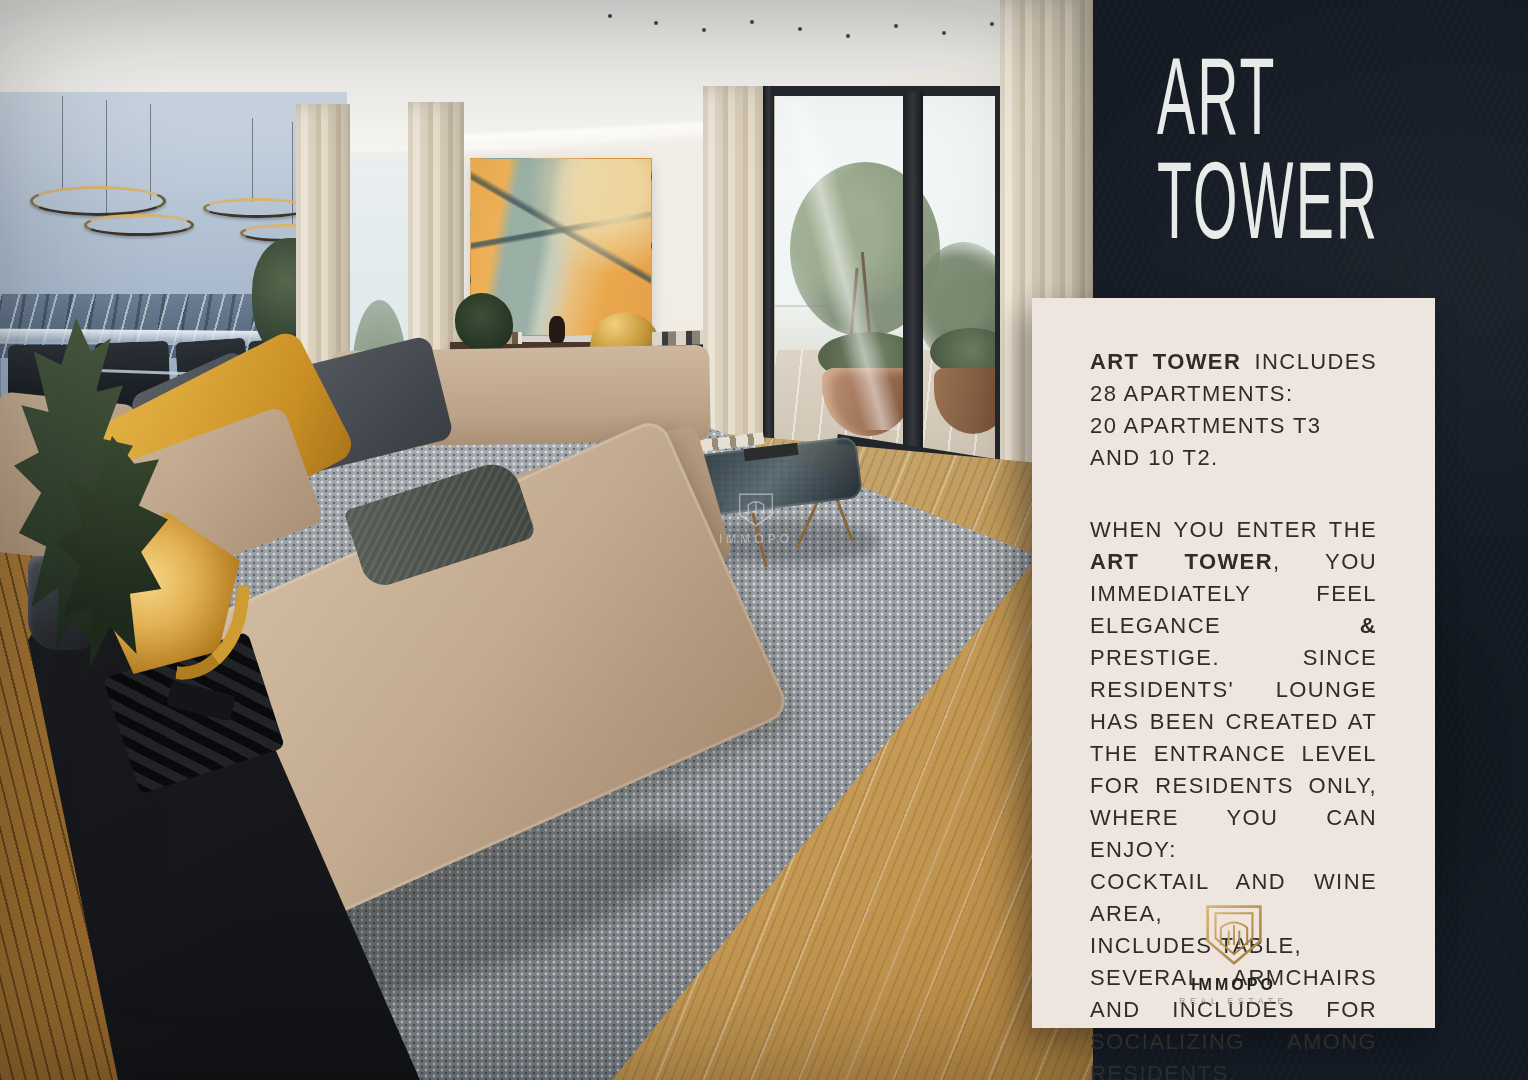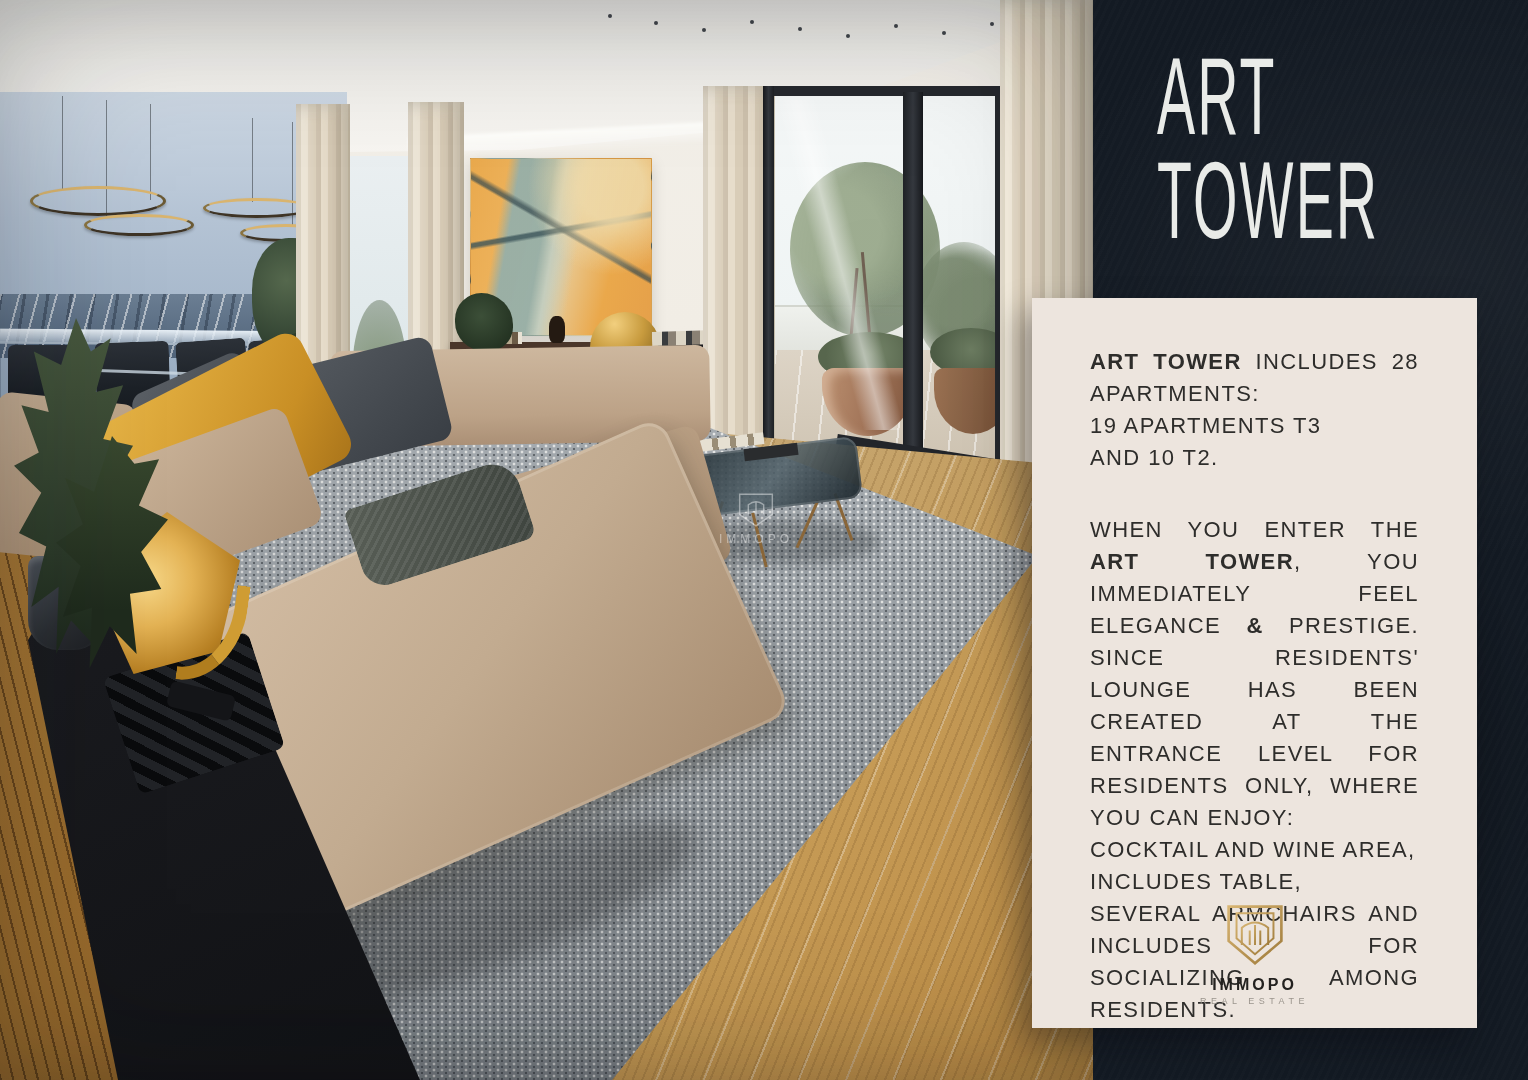--- a/index.html
+++ b/index.html
@@ -244,21 +244,21 @@
   .panel::before{content:'';position:absolute;inset:0;
     background:
       radial-gradient(700px 500px at 80% 25%,rgba(255,255,255,.04),transparent 60%),
       radial-gradient(520px 430px at 25% 70%,rgba(0,0,0,.38),transparent 70%),
       repeating-linear-gradient(115deg,rgba(255,255,255,.012) 0 3px,transparent 3px 7px);}
   .brand-title{position:absolute;left:64px;top:44px;color:#e9ebe8;}
   .title-line{display:block;font-weight:400;font-size:110px;line-height:104px;letter-spacing:4px;
     transform:scaleX(.52);transform-origin:left top;white-space:nowrap;}
 
   
-  .card{position:absolute;left:1032px;top:298px;width:445px;height:730px;background:#ede5de;
+  .card{position:absolute;left:1032px;top:298px;width:403px;height:730px;background:#ede5de;
     box-shadow:-12px 14px 30px rgba(8,10,14,.35);padding:48px 58px 12px;}
   .body-text{margin:0;color:#2e2d2b;font-size:22px;line-height:32px;letter-spacing:1.4px;
     text-align:justify;}
   .body-text + .body-text{margin-top:40px;}
   .body-text b{font-weight:700;}
   .logo{position:absolute;left:0;right:0;bottom:22px;text-align:center;}
   .logo-brand{display:block;font-size:16px;font-weight:700;letter-spacing:3px;color:#23211f;margin-top:6px;}
   .logo-tagline{display:block;font-size:9px;letter-spacing:4.5px;color:#9b958d;margin-top:2px;}
 </style>
 </head>
@@ -386,21 +386,21 @@
   <div class="panel">
     <h1 class="brand-title" style="margin:0;">
       <span class="title-line">ART</span>
       <span class="title-line">TOWER</span>
     </h1>
   </div>
 
   <div class="card">
     <p class="body-text">
       <b>ART TOWER</b><span> INCLUDES 28 APARTMENTS:</span><br>
-      <span>19 APARTMENTS T3</span><br>
+      <span>20 APARTMENTS T3</span><br>
       <span>AND 10 T2.</span>
     </p>
     <p class="body-text">
       <span>WHEN YOU ENTER THE </span><b>ART TOWER</b><span>, YOU IMMEDIATELY FEEL ELEGANCE </span><b>&amp;</b><span> PRESTIGE. SINCE RESIDENTS' LOUNGE HAS BEEN CREATED AT THE ENTRANCE LEVEL FOR RESIDENTS ONLY, WHERE YOU CAN ENJOY:</span><br>
       <span>COCKTAIL AND WINE AREA,</span><br>
       <span>INCLUDES TABLE,</span><br>
       <span>SEVERAL ARMCHAIRS AND INCLUDES FOR SOCIALIZING AMONG RESIDENTS.</span>
     </p>
 
     <div class="logo">

